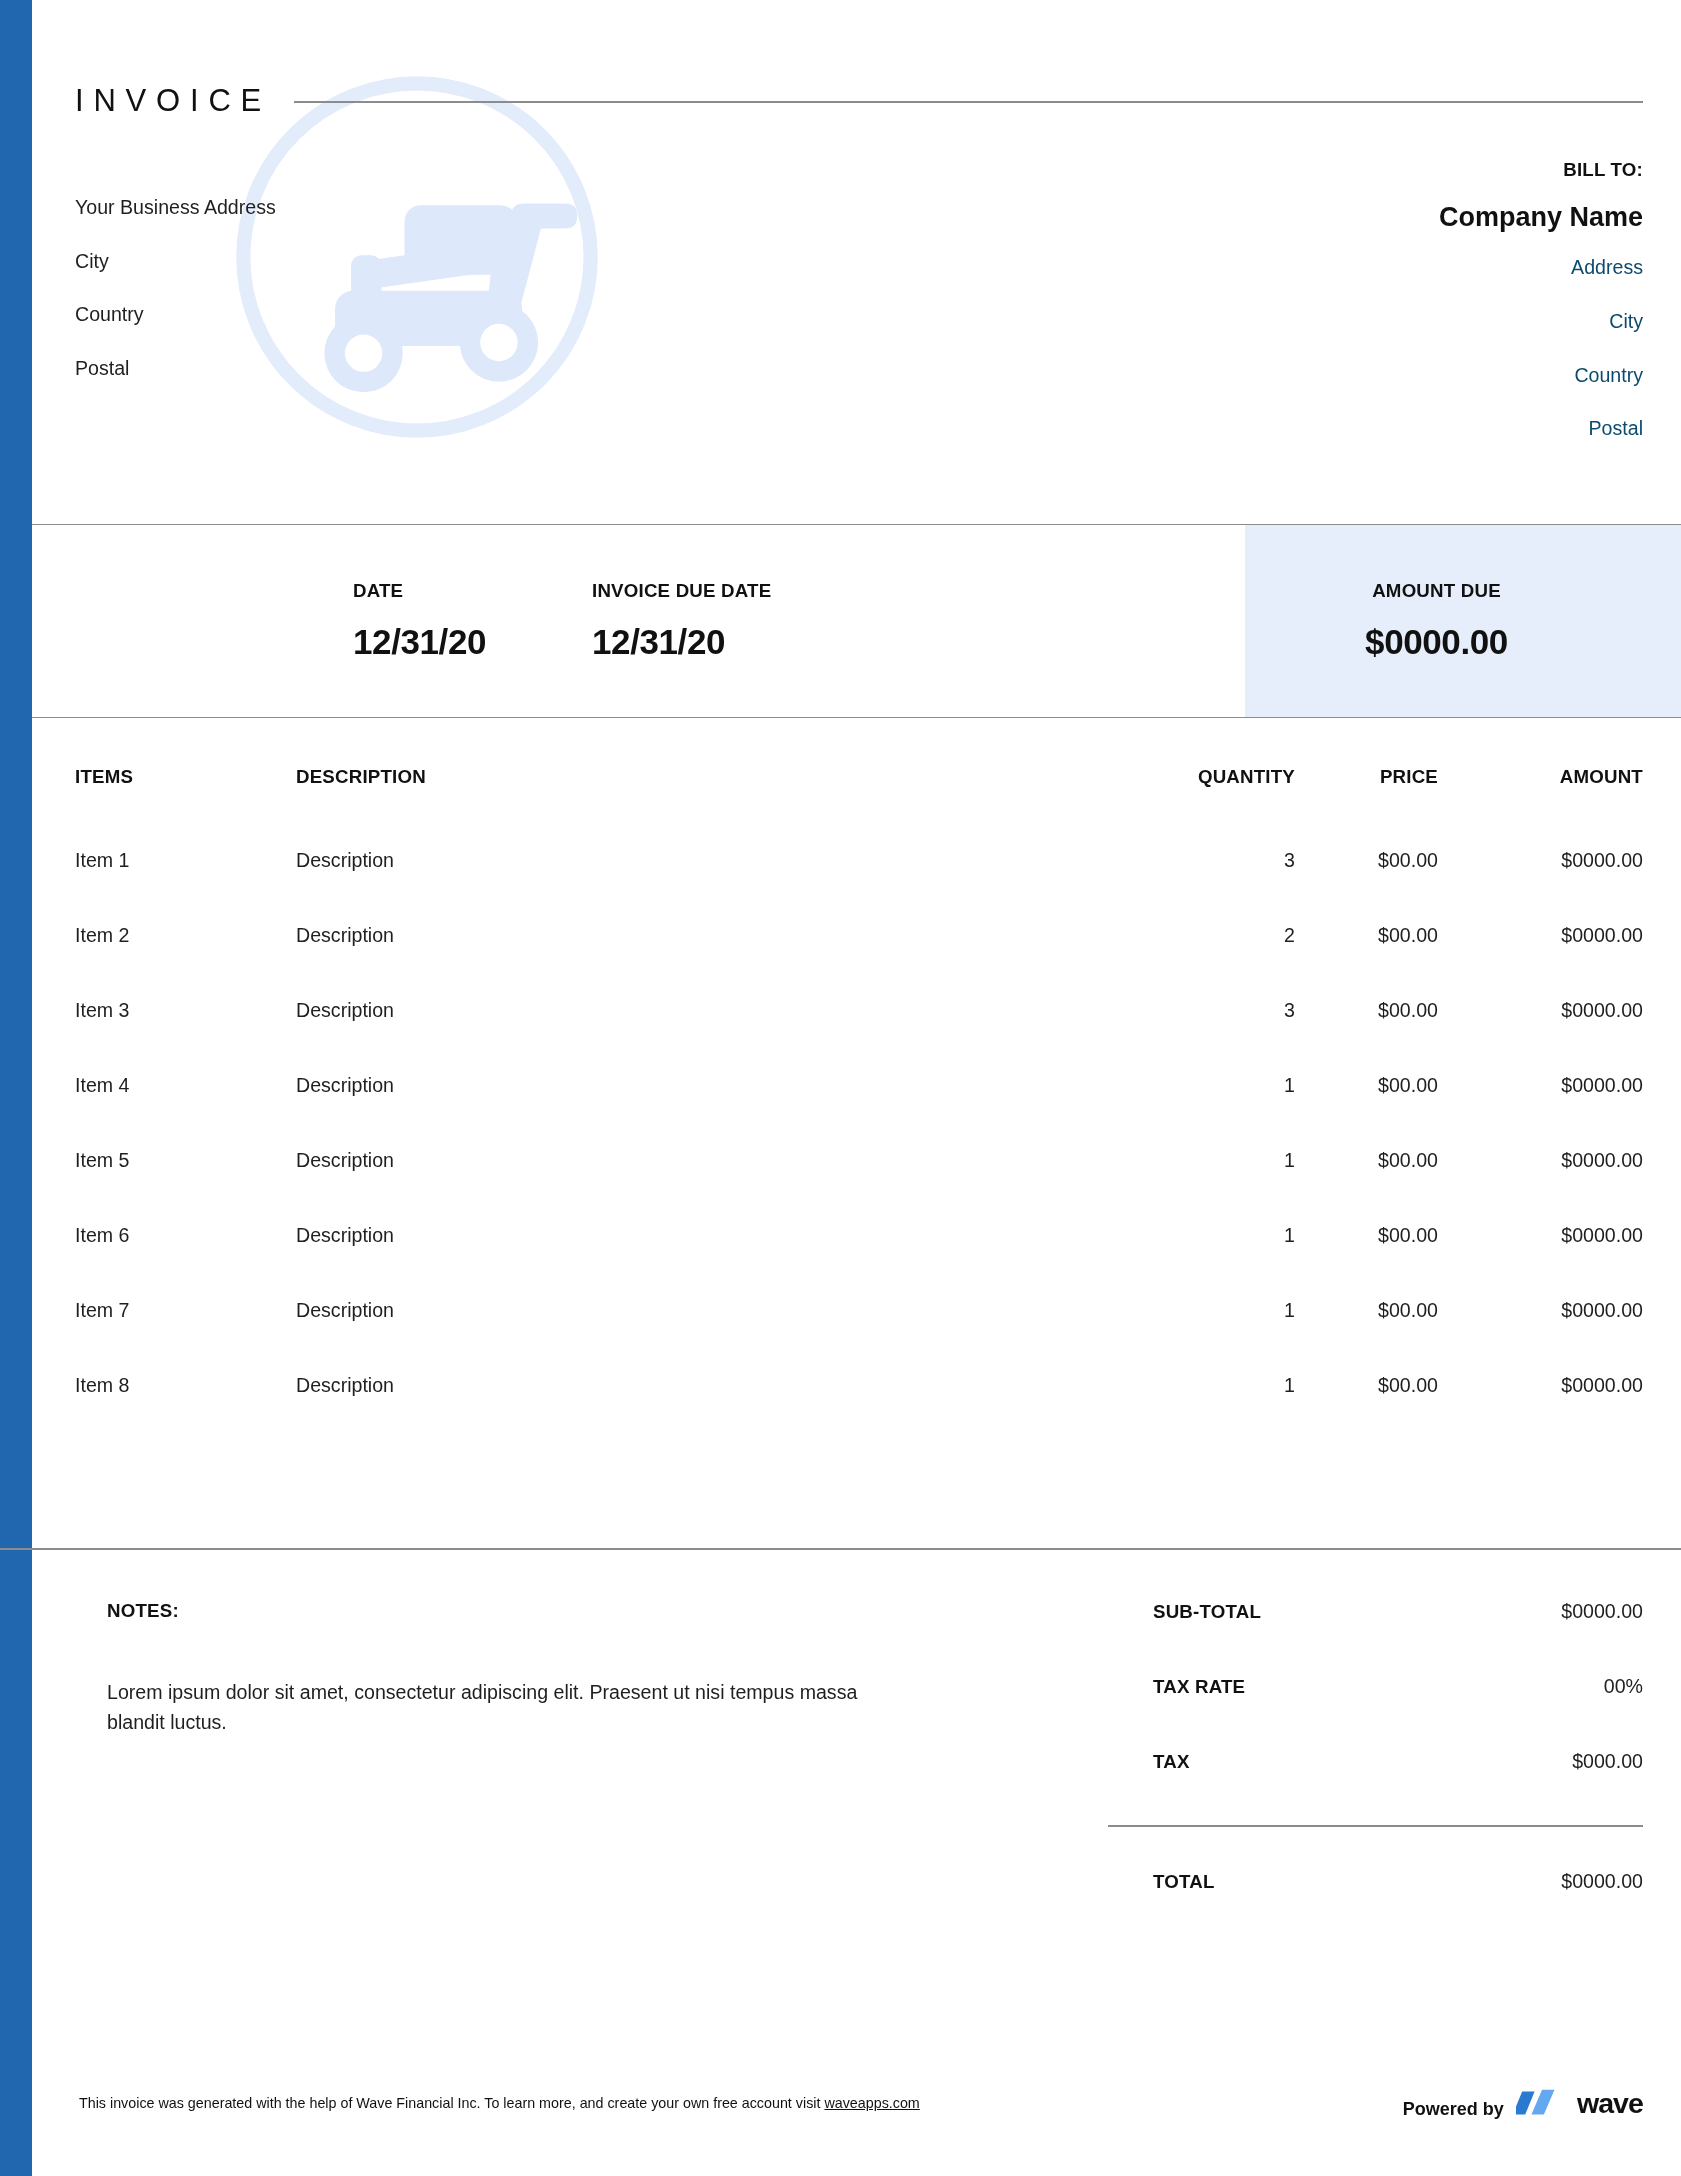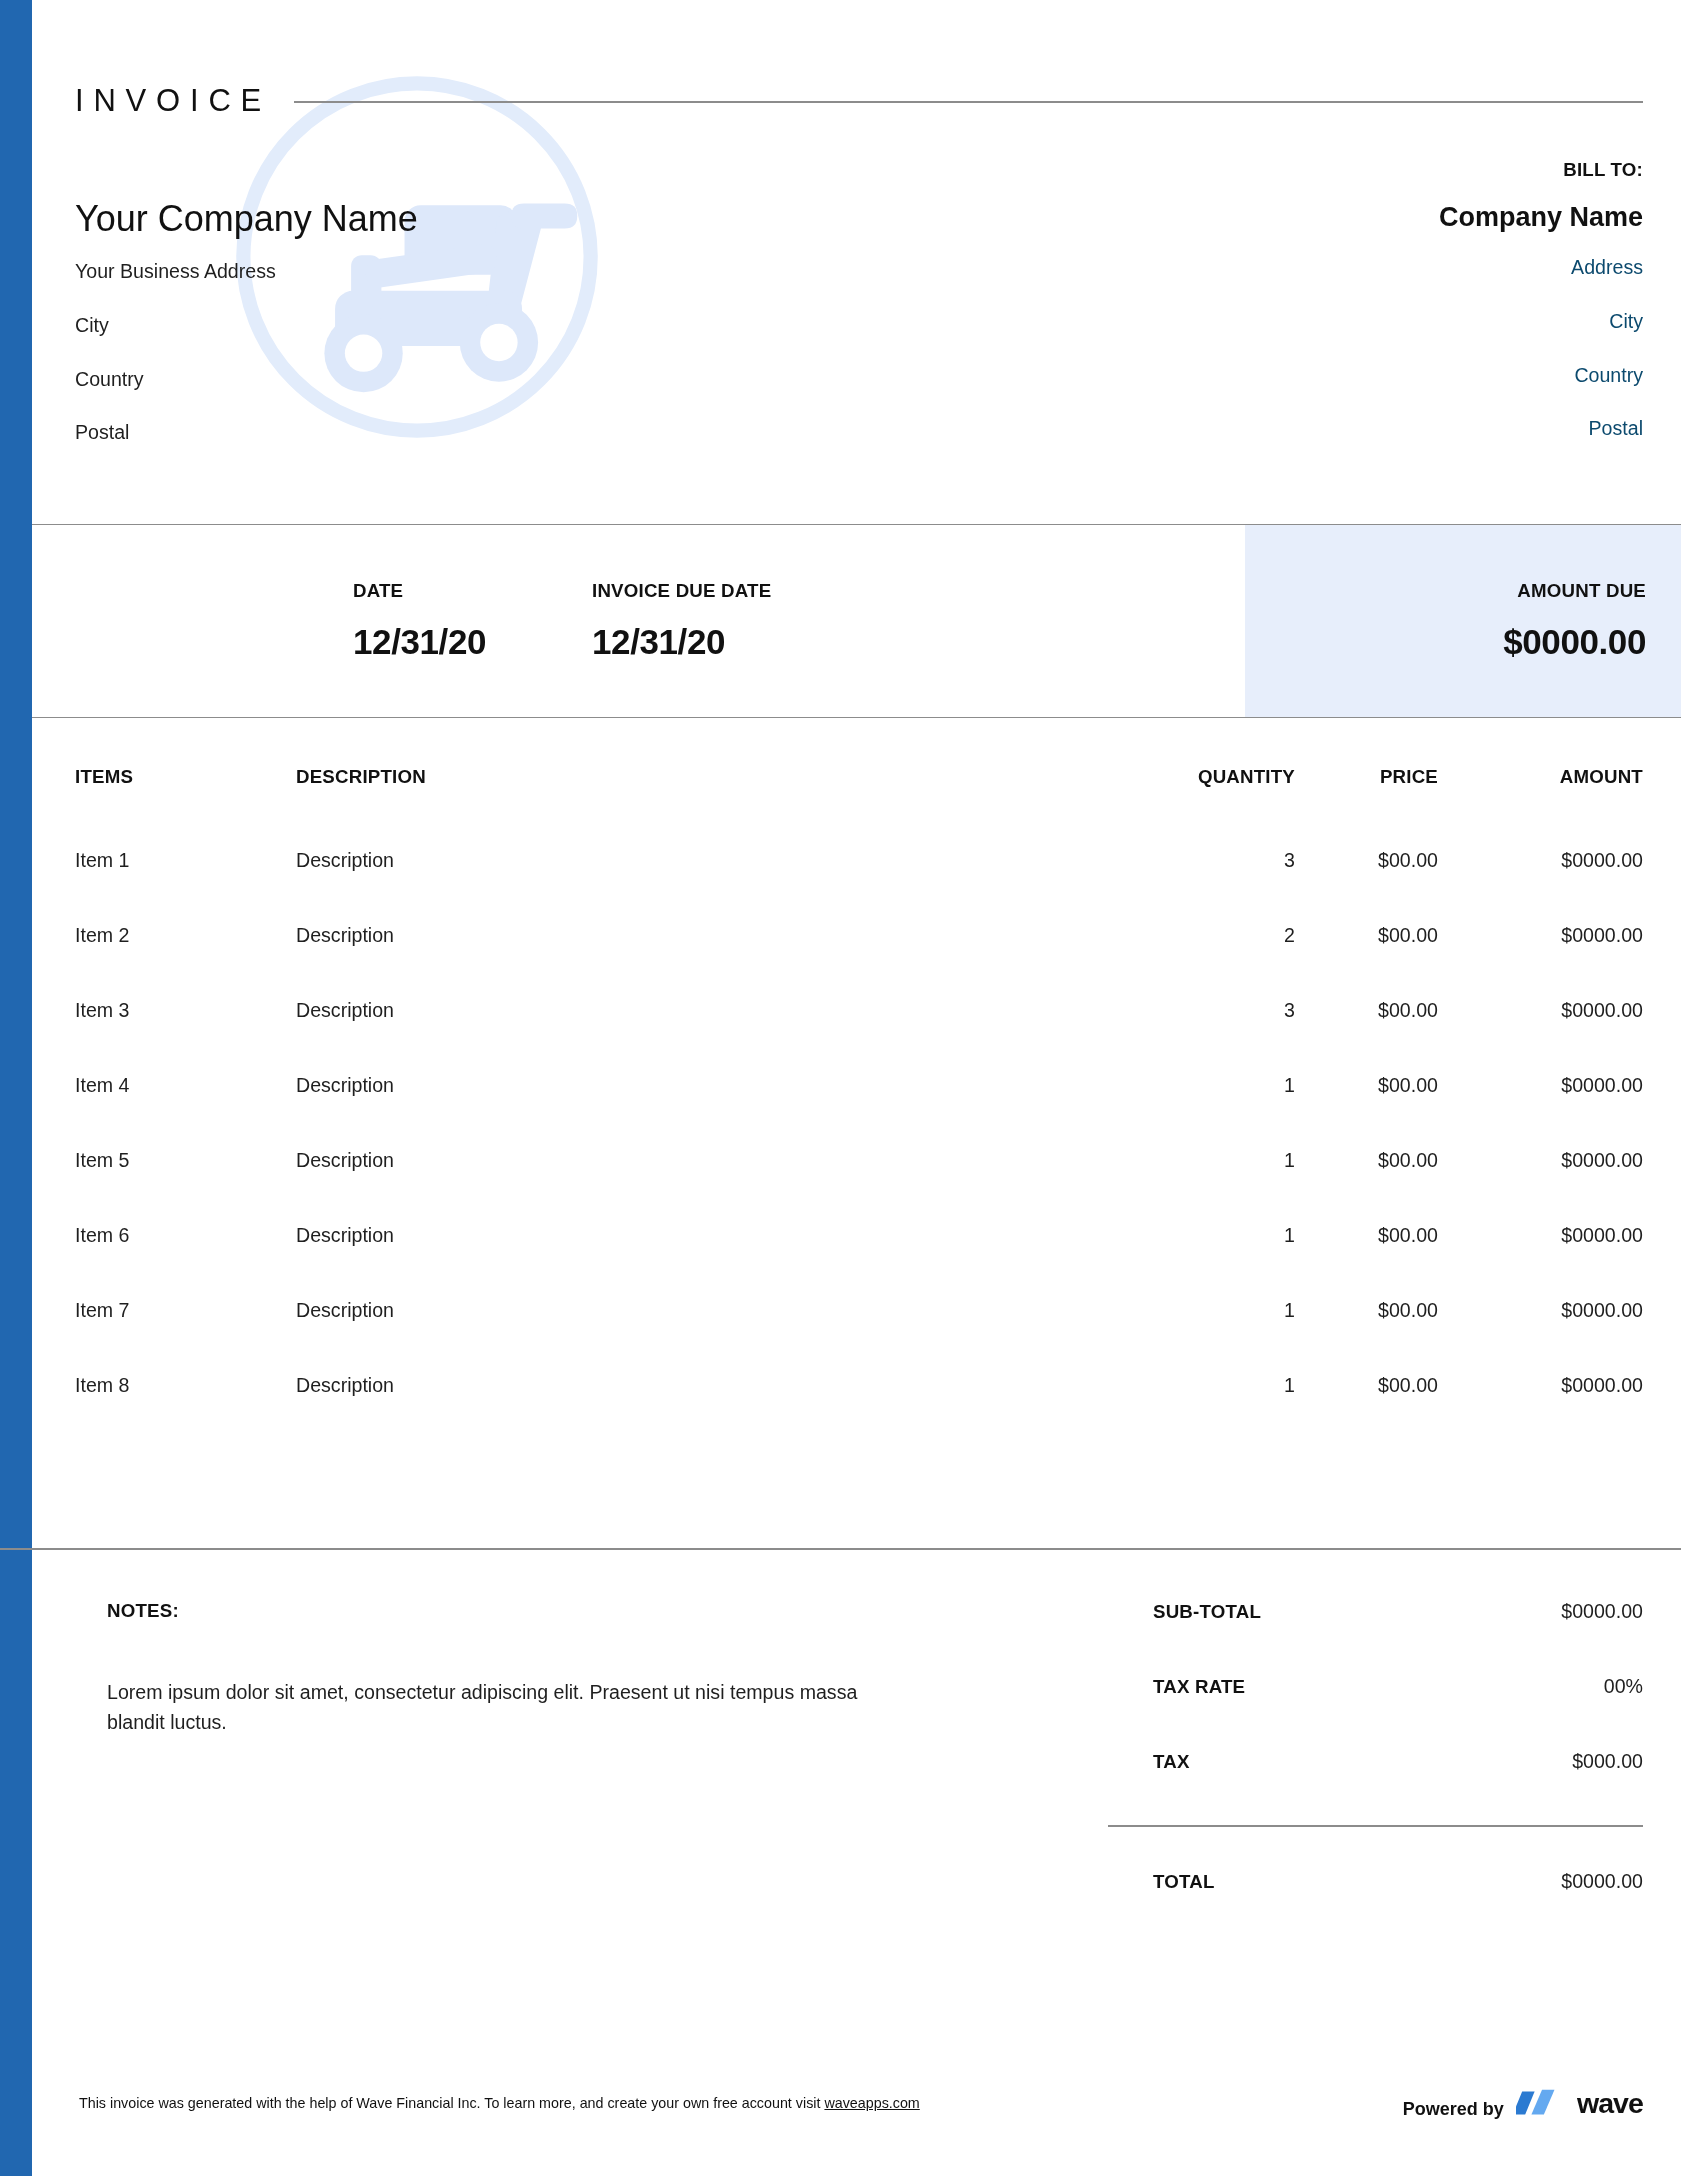--- a/index.html
+++ b/index.html
@@ -145,22 +145,22 @@
   .amount-due-cell {
     position: absolute;
     right: 0;
     top: 0;
     width: 436px;
     height: 100%;
     background: #e7eefb;
     display: flex;
     flex-direction: column;
     justify-content: center;
-    align-items: flex-end;
-    padding-right: 35px;
+    align-items: center;
+    padding-right: 53px;
   }
   .meta-cell {
     position: absolute;
     top: 0;
     height: 100%;
     display: flex;
     flex-direction: column;
     justify-content: center;
   }
   .meta-cell.c1 { left: 75px; }
@@ -348,21 +348,20 @@
   </svg>
 
   <div class="content"></div>
 
   <div class="title-row">
     <div class="invoice-word">INVOICE</div>
     <div class="title-rule"></div>
   </div>
 
   <div class="company-block">
-    <div class="company-name">Your Company Name</div>
     <div class="addr-line">Your Business Address</div>
     <div class="addr-line">City</div>
     <div class="addr-line">Country</div>
     <div class="addr-line">Postal</div>
   </div>
 
   <div class="billto-block">
     <div class="billto-label">BILL TO:</div>
     <div class="billto-name">Company Name</div>
     <div class="billto-line">Address</div>

